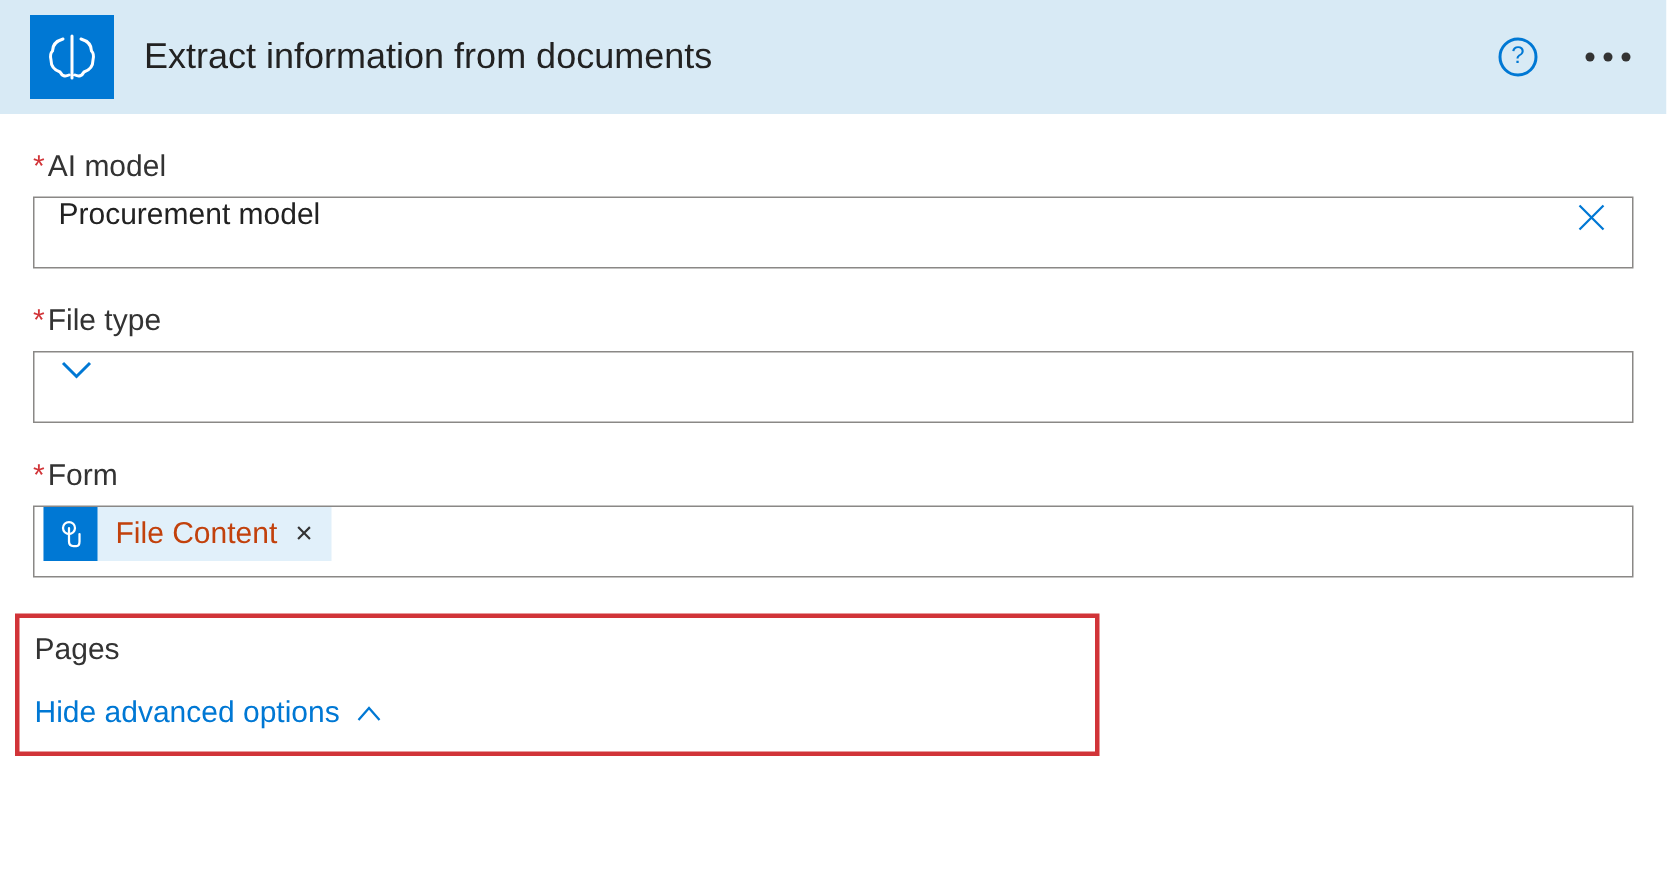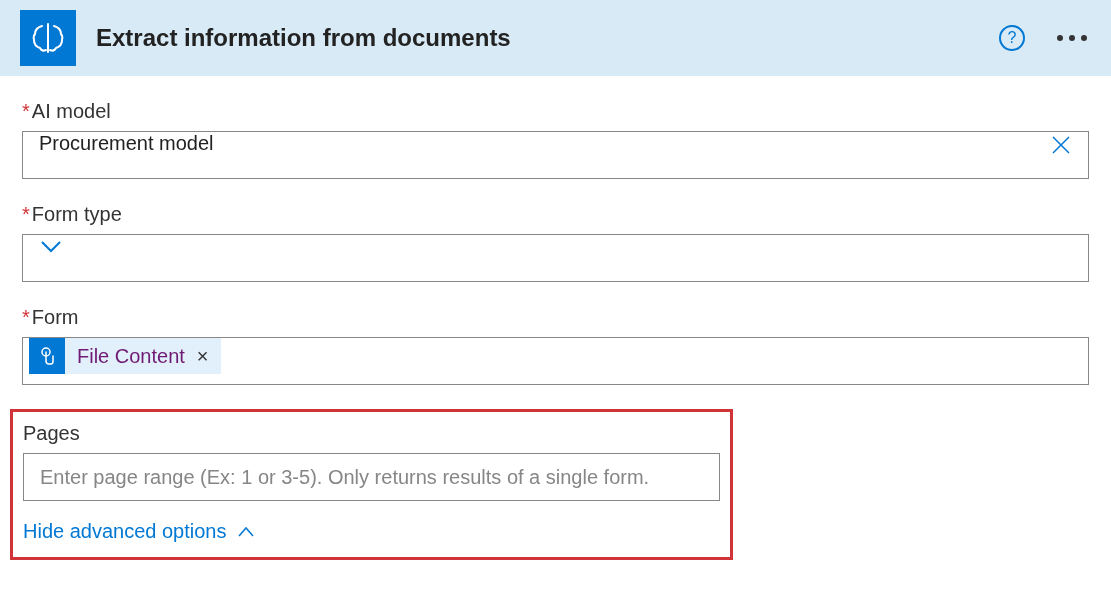--- a/index.html
+++ b/index.html
@@ -24,21 +24,21 @@
       width: 56px;
       height: 56px;
       background: #0078d4;
       display: flex;
       align-items: center;
       justify-content: center;
       margin-right: 20px;
     }
     .header-title {
       font-size: 24px;
-      font-weight: 700;
+      font-weight: 400;
       color: #222;
       flex: 1;
     }
     .header-right {
       display: flex;
       align-items: center;
       gap: 28px;
     }
     .help-icon {
       width: 26px;
@@ -116,21 +116,21 @@
       width: 36px;
       height: 36px;
       background: #0078d4;
       display: flex;
       align-items: center;
       justify-content: center;
     }
     .token-label {
       padding: 0 12px;
       font-size: 20px;
-      color: #701a75;
+      color: #c2410c;
     }
     .token-x {
       padding-right: 12px;
       font-size: 20px;
       color: #333;
       cursor: pointer;
     }
     .highlight-box {
       border: 3px solid #d13438;
       padding: 10px 10px 14px 10px;
@@ -190,21 +190,21 @@
       <span class="field-value">Procurement model</span>
       <span class="clear-x">
         <svg width="22" height="22" viewBox="0 0 22 22">
             <path d="M 3 3 L 19 19 M 19 3 L 3 19" stroke="#0078d4" stroke-width="1.5"></path>
           </svg>
       </span>
     </div>
   </div>
 
   <div class="field-group">
-    <label class="field-label"><span class="required">*</span><span>Form type</span></label>
+    <label class="field-label"><span class="required">*</span><span>File type</span></label>
     <div class="field-box">
       <svg class="chevron-down" viewBox="0 0 24 24">
         <path d="M 3 7 L 12 16 L 21 7" stroke="#0078d4" stroke-width="2" fill="none"></path>
       </svg>
     </div>
   </div>
 
   <div class="field-group">
     <label class="field-label"><span class="required">*</span><span>Form</span></label>
     <div class="field-box">
@@ -217,21 +217,20 @@
         </div>
         <span class="token-label">File Content</span>
         <span class="token-x">×</span>
       </div>
     </div>
   </div>
 
   <div class="highlight-box">
     <div class="field-group" style="margin-bottom:0">
       <label class="field-label">Pages</label>
-      <input class="pages-input" type="text" placeholder="Enter page range (Ex: 1 or 3-5). Only returns results of a single form." style="">
     </div>
     <div class="hide-link">
       <span>Hide advanced options</span>
       <svg class="chevron-up" viewBox="0 0 20 20">
         <path d="M 3 14 L 10 6 L 17 14" stroke="#0078d4" stroke-width="1.5" fill="none"></path>
       </svg>
     </div>
   </div>
 
 </div>

